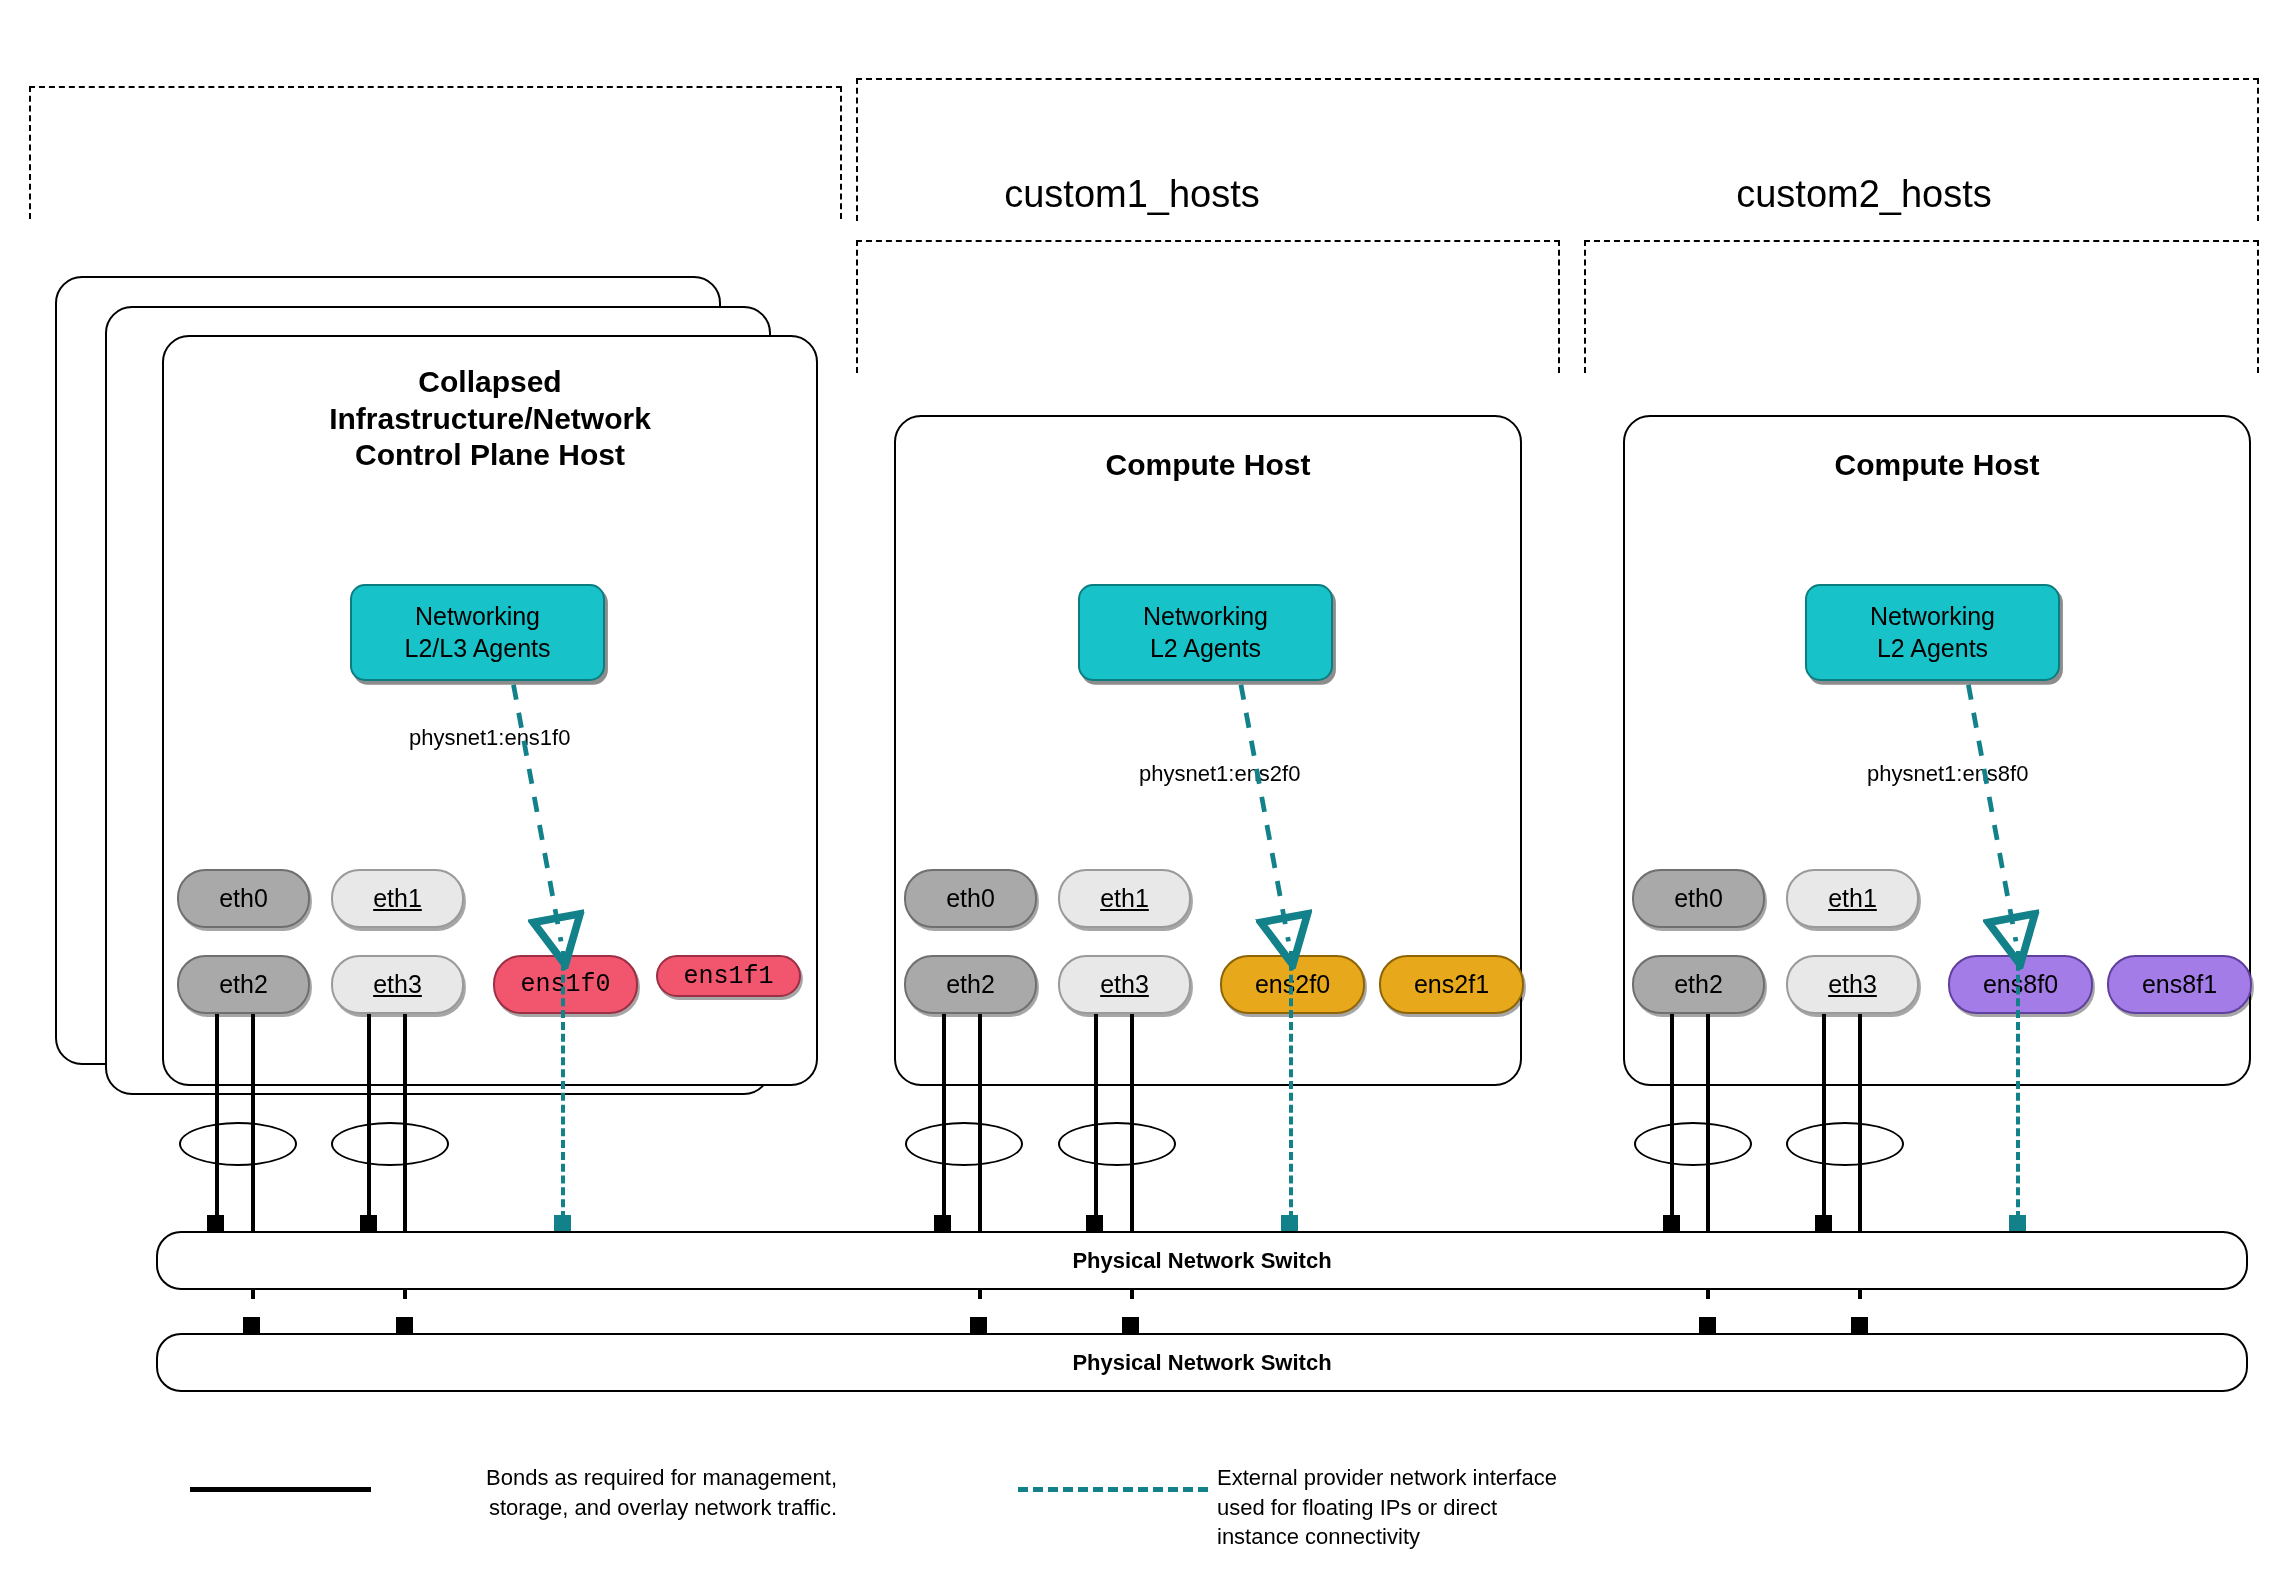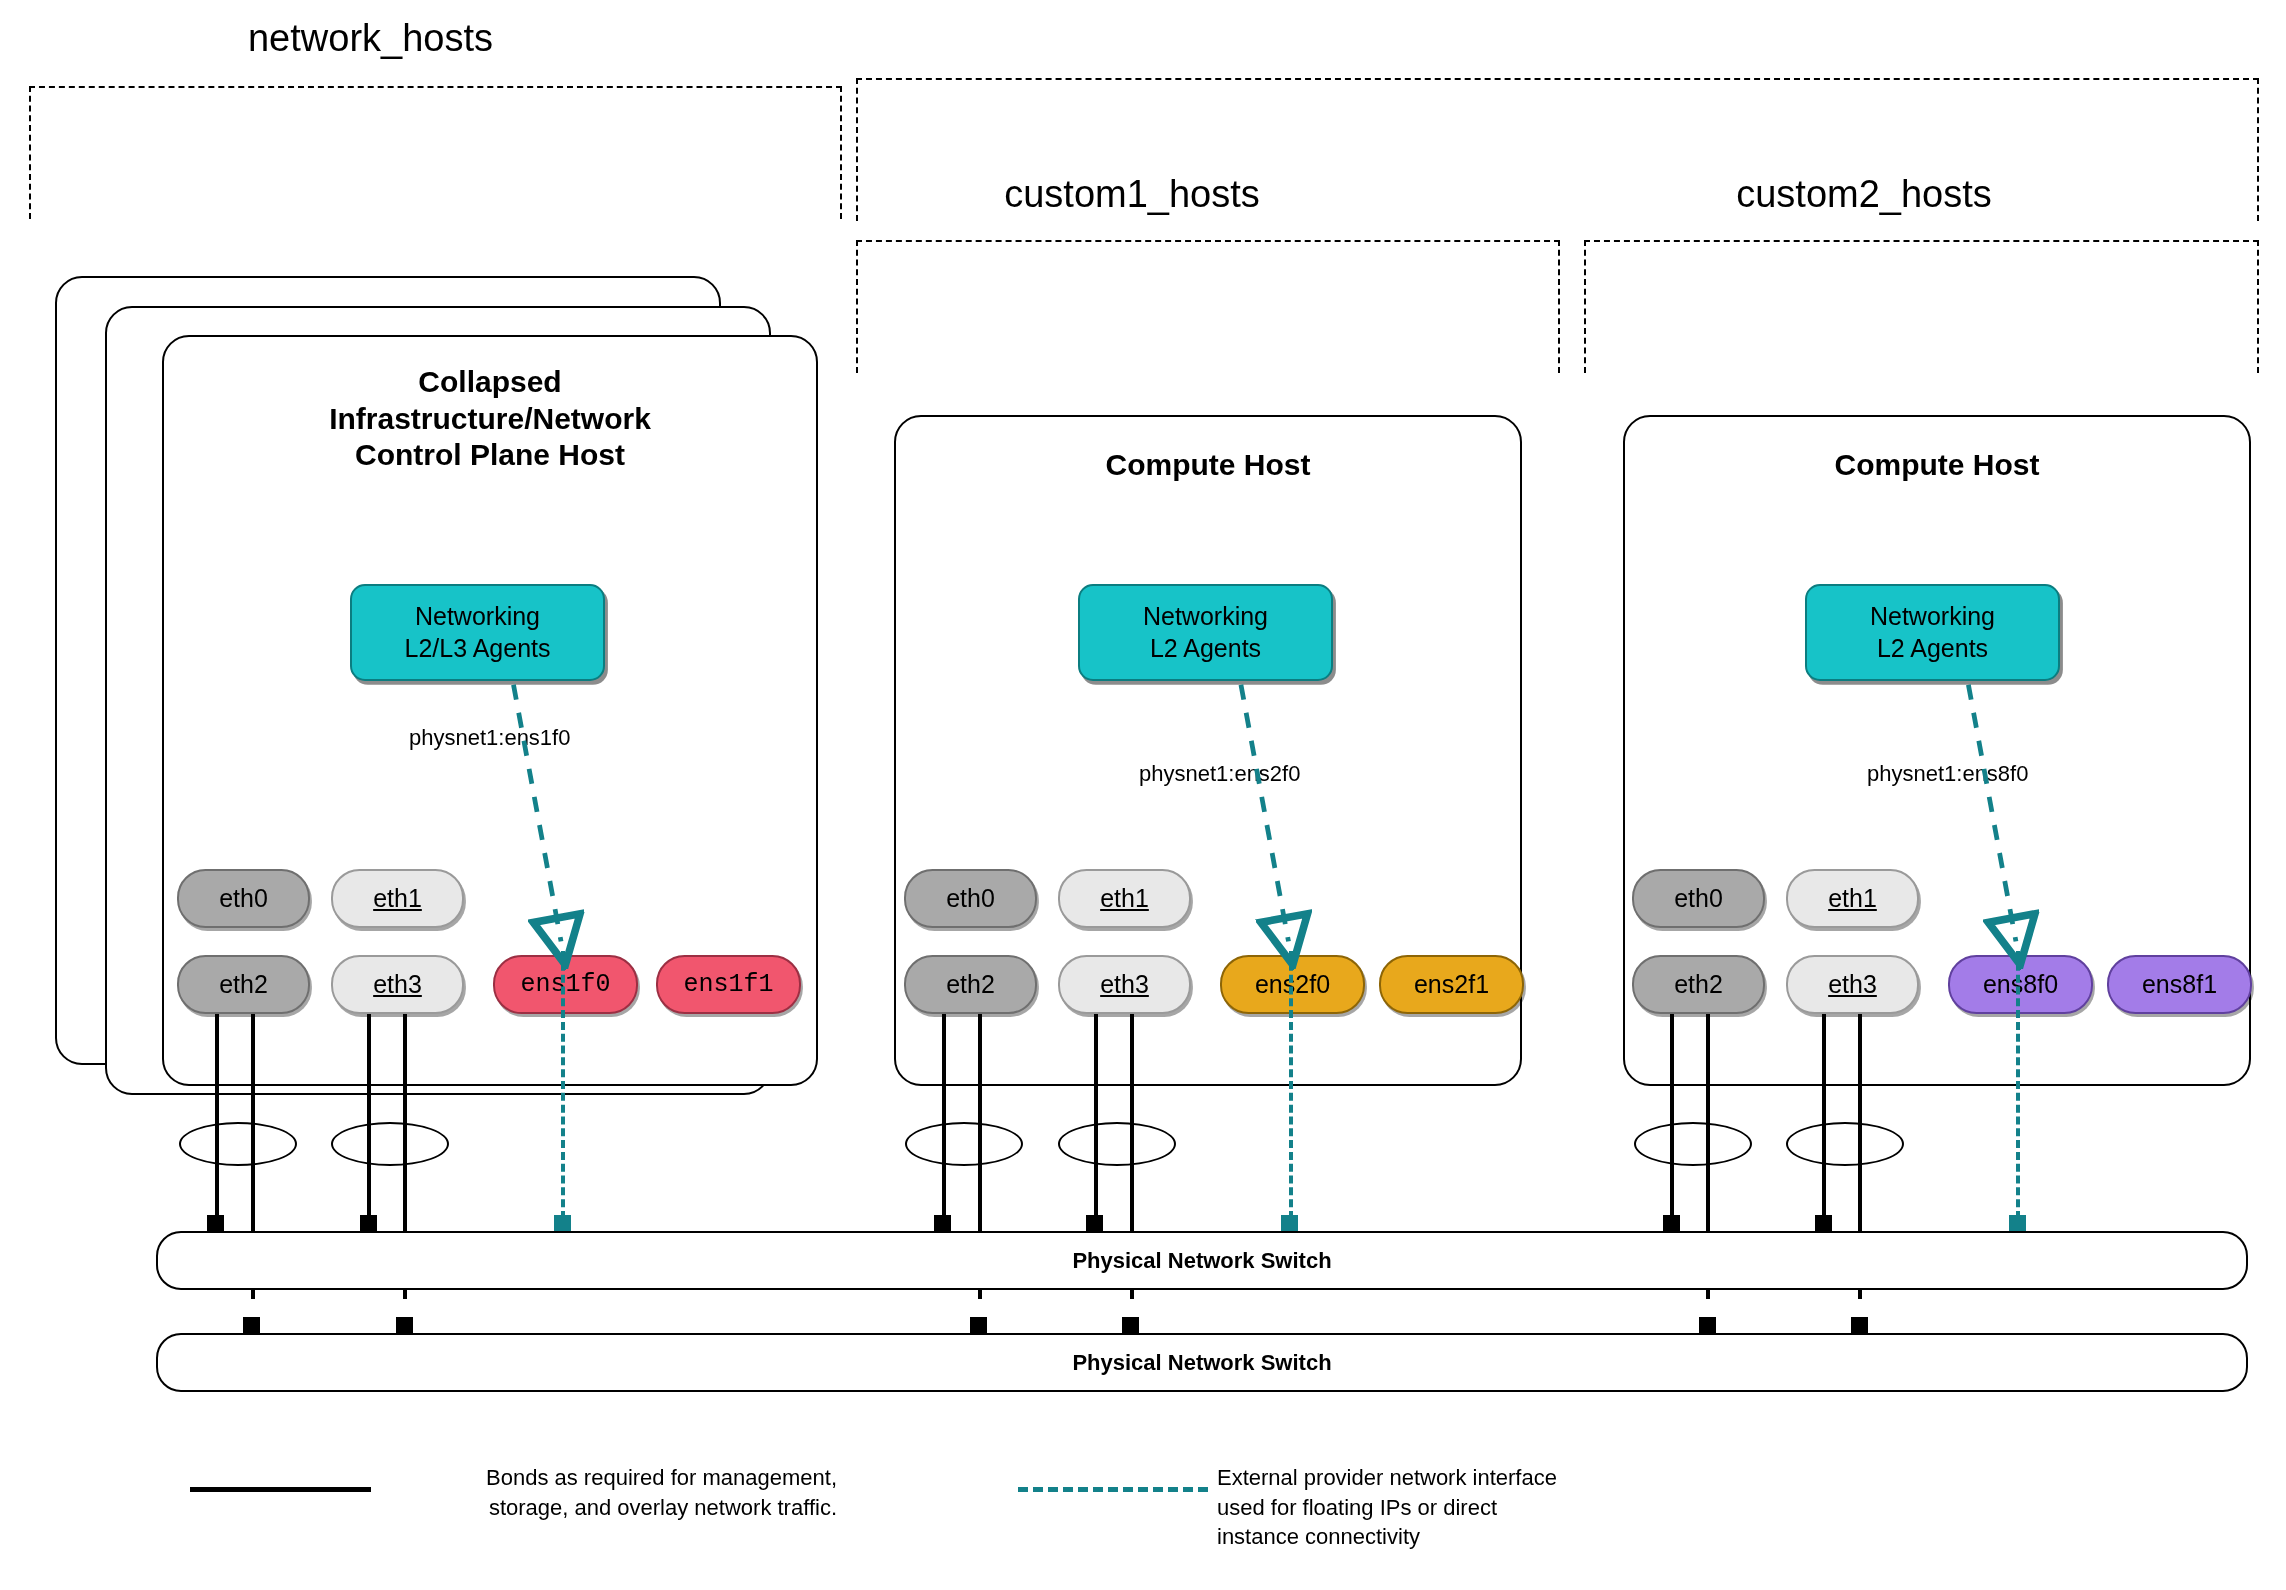--- a/index.html
+++ b/index.html
@@ -149,21 +149,20 @@
     width: 2286px;
     height: 1590px;
     pointer-events: none;
   }
 </style>
 </head>
 <body>
 
 <div id="canvas">
 
-  <div class="group-label" style="left:171px; top:17px; width:399px;">network_hosts</div>
   <div class="group-label" style="left:837px; top:173px; width:590px;">custom1_hosts</div>
   <div class="group-label" style="left:1569px; top:173px; width:590px;">custom2_hosts</div>
 
   <div class="dashed-group" style="left:28.5px; top:86px; width:813px; height:133px;"></div>
   <div class="dashed-group" style="left:856px; top:78px; width:1403px; height:143px;"></div>
   <div class="dashed-group" style="left:856px; top:240px; width:704px; height:133px;"></div>
   <div class="dashed-group" style="left:1584px; top:240px; width:675px; height:133px;"></div>
 
   <div class="host-card" style="left:55px; top:276px; width:666px; height:789px;"></div>
   <div class="host-card" style="left:105px; top:306px; width:666px; height:789px;"></div>
@@ -176,21 +175,21 @@
   <div class="agent-box" style="left:350px; top:584px; width:255px; height:97px;">Networking
 L2/L3 Agents</div>
   <div class="physnet-label" style="left:409px; top:725px;">physnet1:ens1f0</div>
 
   <div class="nic gray-dark" style="left:177px; top:869px; width:133px; height:59px;">eth0</div>
   <div class="nic gray-light" style="left:331px; top:869px; width:133px; height:59px;">eth1</div>
 
   <div class="nic gray-dark" style="left:177px; top:955px; width:133px; height:59px;">eth2</div>
   <div class="nic gray-light" style="left:331px; top:955px; width:133px; height:59px;">eth3</div>
   <div class="nic pink" style="left:493px; top:955px; width:145px; height:59px;">ens1f0</div>
-  <div class="nic pink" style="left:656px; top:955px; width:145px; height:59px;">ens1f1</div>
+  <div class="nic pink" style="left:656px; top:955px; width:145px; height:42px;">ens1f1</div>
 
   <div class="host-card" style="left:894px; top:415px; width:628px; height:671px;">
     <div class="host-title" style="top:30px;">Compute Host</div>
   </div>
   <div class="agent-box" style="left:1078px; top:584px; width:255px; height:97px;">Networking
 L2 Agents</div>
   <div class="physnet-label" style="left:1139px; top:761px;">physnet1:ens2f0</div>
 
   <div class="nic gray-dark" style="left:904px; top:869px; width:133px; height:59px;">eth0</div>
   <div class="nic gray-light" style="left:1058px; top:869px; width:133px; height:59px;">eth1</div>

